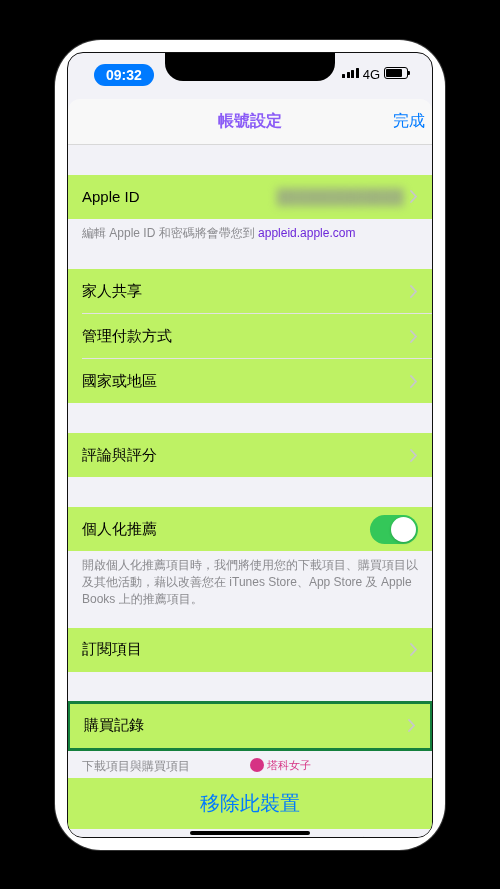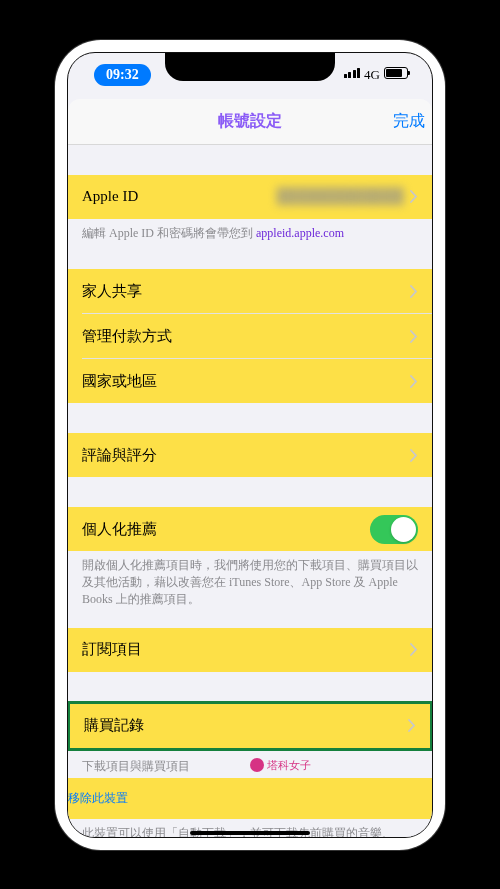--- a/index.html
+++ b/index.html
@@ -17,26 +17,25 @@
       height: 810px;
       background: #fff;
       border-radius: 46px;
       padding: 12px;
       position: relative;
       box-shadow: 0 0 0 1px #333;
     }
     .phone-inner {
       width: 100%;
       height: 100%;
-      border-radius: 28px;
+      border-radius: 16px;
       overflow: hidden;
       background: #f2f2f7;
       position: relative;
       border: 1px solid #111;
-      font-family: Liberation Serif, serif;
     }
     .notch {
       position: absolute;
       top: 0;
       left: 50%;
       transform: translateX(-50%);
       width: 170px;
       height: 28px;
       background: #000;
       border-radius: 0 0 18px 18px;
@@ -130,21 +129,21 @@
       color: #007aff;
       font-size: 16px;
       font-weight: 400;
       text-align: center;
     }
     .content {
       height: calc(100% - 92px);
       overflow-y: hidden;
       background: #f2f2f7;
     }
-    .group { background: #fde047; }
+    .group { background: #bef264; }
     .group-gap { height: 30px; }
     .group-gap-small { height: 24px; }
     .row {
       display: flex;
       align-items: center;
       height: 44px;
       padding: 0 14px;
       position: relative;
     }
     .row-separator {
@@ -190,23 +189,23 @@
       height: 25px;
       background: #fff;
       border-radius: 50%;
       box-shadow: 0 1px 3px rgba(0,0,0,0.2);
     }
     .highlight {
       border: 3px solid #15803d;
       margin: -1px;
     }
     .center-link {
-      text-align: left;
+      text-align: center;
       color: #007aff;
-      font-size: 12px;
+      font-size: 20px;
       padding: 12px 0;
     }
     .sub-label {
       padding: 8px 14px 3px;
       font-size: 12px;
       color: #8a8a8e;
       display: flex;
       align-items: flex-start;
       gap: 60px;
     }

